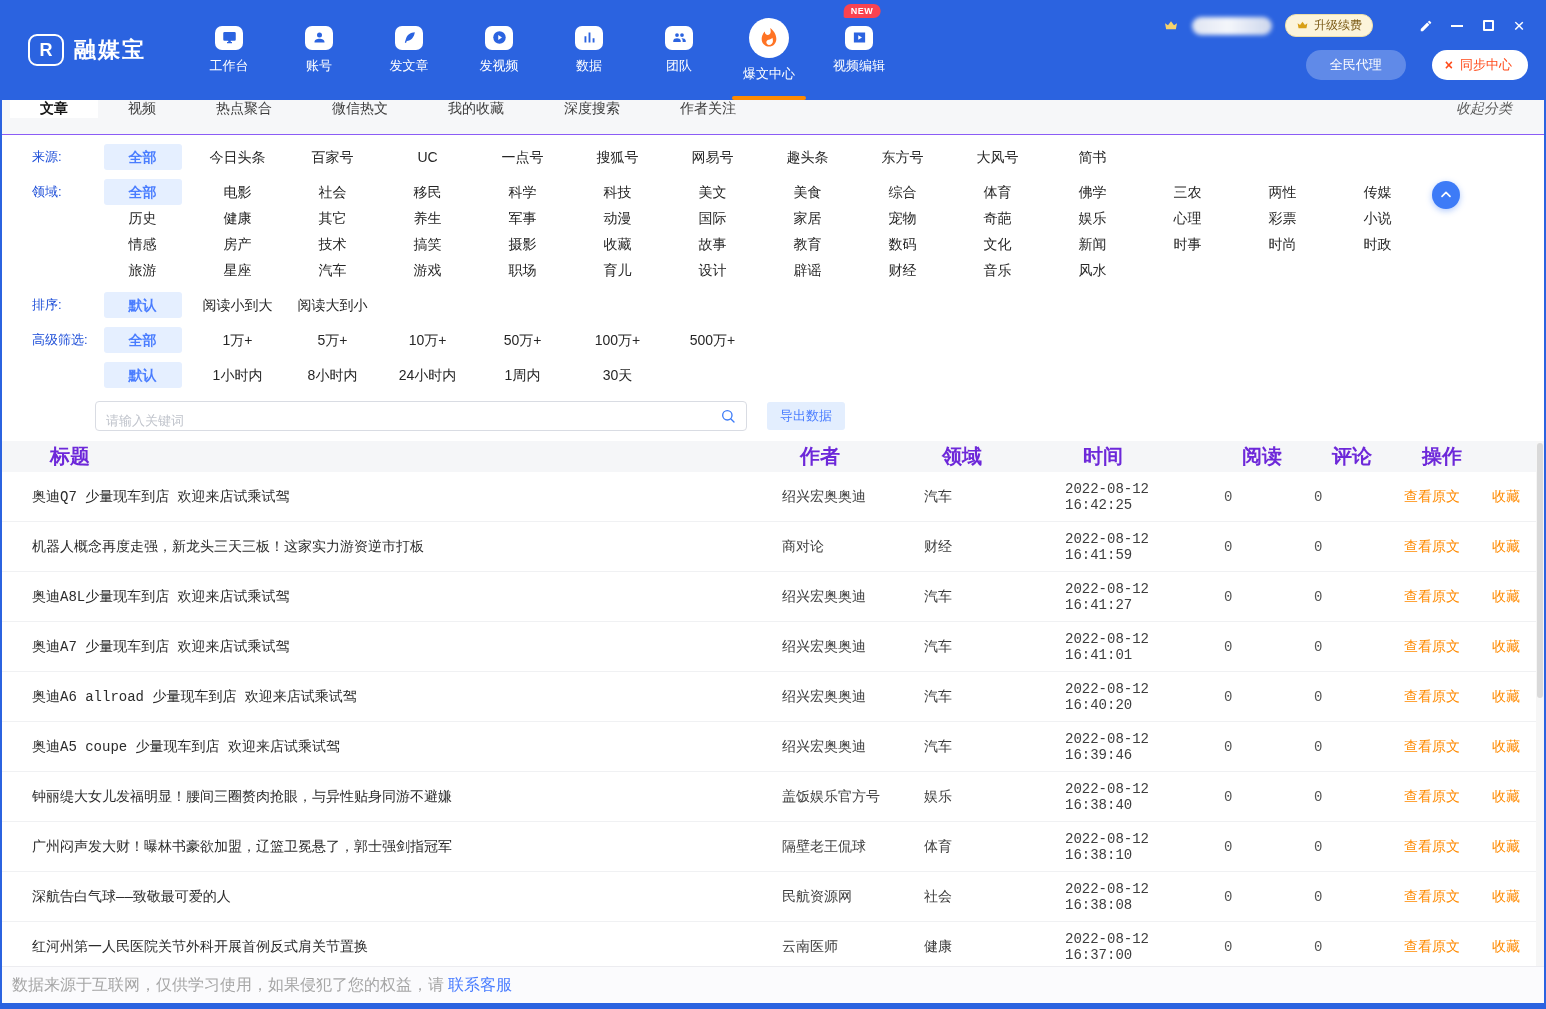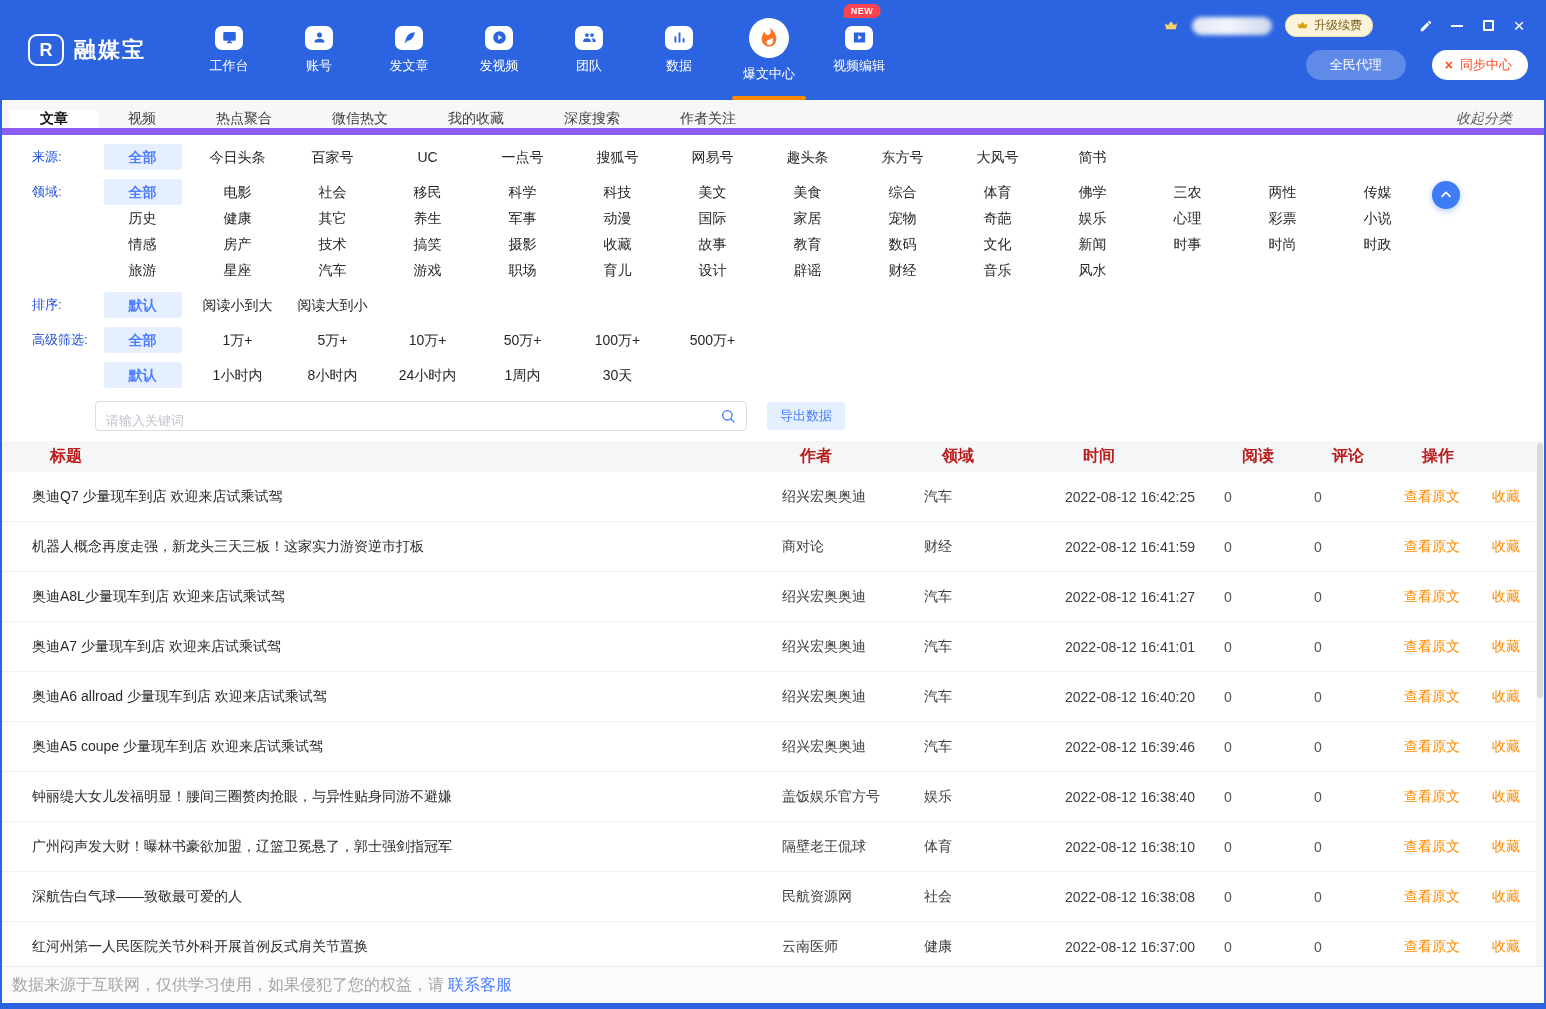--- a/index.html
+++ b/index.html
@@ -54,22 +54,22 @@
   .close-x { font-size:19px; line-height:1; font-weight:400; }
 
   .tr-row2 { display:flex; gap:26px; align-items:center; }
   .agent-pill { background:rgba(255,255,255,.25); color:#fff; font-size:13px; padding:6px 24px;
     border-radius:16px; cursor:pointer; white-space:nowrap; }
   .sync-pill { background:#fff; color:#ff4a1a; font-size:13px; padding:6px 16px 6px 13px;
     border-radius:16px; display:flex; gap:7px; align-items:center; cursor:pointer; white-space:nowrap; }
   .sync-x { font-weight:700; font-size:14px; line-height:1; }
 
   
-  .tabbar { height:35px; flex-shrink:0; background:#f6f7f9; border-bottom:7px solid #8b5cf6;
-    display:flex; align-items:flex-end; padding-left:8px; font-size:14px; color:#3d3d3d; }
+  .tabbar { height:35px; flex-shrink:0; background:#f6f7f9; border-bottom:1px solid #8b5cf6;
+    display:flex; align-items:flex-start; padding-left:8px; font-size:14px; color:#3d3d3d; }
   .tab { padding:0 30px; display:flex; align-items:center; cursor:pointer; white-space:nowrap; }
   .tab.active { background:#fff; color:#141414; font-weight:700; }
   .collapse-toggle { margin-left:auto; margin-right:32px; display:flex; align-items:center;
     color:#595959; cursor:pointer; white-space:nowrap;font-style:italic; }
 
   
   .filters { position:relative; background:#fff; padding:9px 0 10px 30px; flex-shrink:0; }
   .frow { display:flex; margin-bottom:9px; }
   .flabel { width:63px; flex-shrink:0; font-size:13px; color:#1d4ed8; line-height:26px; }
   .fgrid { display:grid; grid-template-columns:repeat(14,95px); align-content:start; }
@@ -89,22 +89,22 @@
   .search-box input::placeholder { color:#c0c4cc; }
   .search-icon { display:flex; cursor:pointer; }
   .search-icon svg { width:16px; height:16px; color:#3d7bf7; }
   .export-btn { margin-left:20px; width:78px; height:28px; line-height:28px; text-align:center;
     background:#e3eefe; color:#4a7dff; font-size:13px; border-radius:3px; cursor:pointer; }
 
   
   .table-wrap { position:relative; flex:1; min-height:0; display:flex; flex-direction:column; background:#fff; }
   .thead, .trow { display:grid; grid-template-columns:750px 142px 141px 159px 90px 90px 1fr;
     align-items:center; padding-left:30px; }
-  .thead { height:31px; flex-shrink:0; background:#f5f6f8; font-weight:700; font-size:16px; color:#b91c1c;padding-left:48px; }
-  .tbody { flex:1; overflow:hidden; }
+  .thead { height:31px; flex-shrink:0; background:#f5f6f8; font-weight:700; font-size:20px; color:#6d28d9;padding-left:48px; }
+  .tbody { flex:1; overflow:hidden;font-family:Liberation Mono, monospace; }
   .trow { height:50px; border-bottom:1px solid #f0f1f3; font-size:14px; color:#3d3d3d; background:#fff; }
   .cell-title { color:#2b2b2b; white-space:nowrap; overflow:hidden; text-overflow:ellipsis; padding-right:24px; }
   .cell-num { color:#555; }
   .cell-actions { display:flex; gap:32px; white-space:nowrap; }
   .link-orange { color:var(--orange); cursor:pointer; }
   .scrollbar { position:absolute; top:0; right:0; bottom:0; width:8px; background:#f6f6f6; }
   .scroll-thumb { position:absolute; top:2px; right:1px; width:6px; height:255px; border-radius:3px; background:#d9d9d9; }
 
   
   .footer { height:37px; flex-shrink:0; background:#fbfbfd; border-top:1px solid #ececf0;
@@ -152,32 +152,32 @@
           <svg viewBox="0 0 24 24">
               <circle cx="12" cy="12" r="10" fill="currentColor"></circle>
               <path d="M10 8l6 4-6 4z" fill="#fff"></path>
             </svg>
         </span>
         <span class="nav-label">发视频</span>
       </div>
       <div class="nav-item">
         <span class="nav-icon">
           <svg viewBox="0 0 24 24" fill="currentColor">
-              <path d="M8 11a3 3 0 1 0 0-6 3 3 0 0 0 0 6zm8 0a3 3 0 1 0 0-6 3 3 0 0 0 0 6zM8 13c-2.7 0-6 1.3-6 4v2h12v-2c0-2.7-3.3-4-6-4zm8 0c-.3 0-.7 0-1 .1 1.2.9 2 2.1 2 3.9v2h5v-2c0-2.7-3.3-4-6-4z"></path>
-            </svg>
-        </span>
-        <span class="nav-label">团队</span>
+              <path d="M4 20V10h3v10H4zm6.5 0V4h3v16h-3zM17 20v-7h3v7h-3z"></path>
+            </svg>
+        </span>
+        <span class="nav-label">数据</span>
       </div>
       <div class="nav-item">
         <span class="nav-icon">
           <svg viewBox="0 0 24 24" fill="currentColor">
-              <path d="M4 20V10h3v10H4zm6.5 0V4h3v16h-3zM17 20v-7h3v7h-3z"></path>
-            </svg>
-        </span>
-        <span class="nav-label">数据</span>
+              <path d="M8 11a3 3 0 1 0 0-6 3 3 0 0 0 0 6zm8 0a3 3 0 1 0 0-6 3 3 0 0 0 0 6zM8 13c-2.7 0-6 1.3-6 4v2h12v-2c0-2.7-3.3-4-6-4zm8 0c-.3 0-.7 0-1 .1 1.2.9 2 2.1 2 3.9v2h5v-2c0-2.7-3.3-4-6-4z"></path>
+            </svg>
+        </span>
+        <span class="nav-label">团队</span>
       </div>
       <div class="nav-item active">
         <span class="nav-icon hot">
           <svg viewBox="0 0 24 24" fill="#ff7324">
               <path d="M13.3 1c.5 2 .7 3.6.4 5-.3 1.5-1.5 2.6-3 2.6-1.8 0-3.2-1.4-3.2-3.2v-.4C5.3 7 4 10 4 13c0 4.7 3.6 8.4 8 8.4s8-3.7 8-8.4C20 8 17.2 3.8 13.3 1zM12 19.5c-1.6 0-2.9-1.2-2.9-2.8 0-1.4 1-2.5 2.5-2.8 1.6-.3 3.2-1.1 4.1-2.3.4 1.2.6 2.4.6 3.6 0 2.4-1.9 4.3-4.3 4.3z"></path>
             </svg>
         </span>
         <span class="nav-label">爆文中心</span>
       </div>
       <div class="nav-item">

